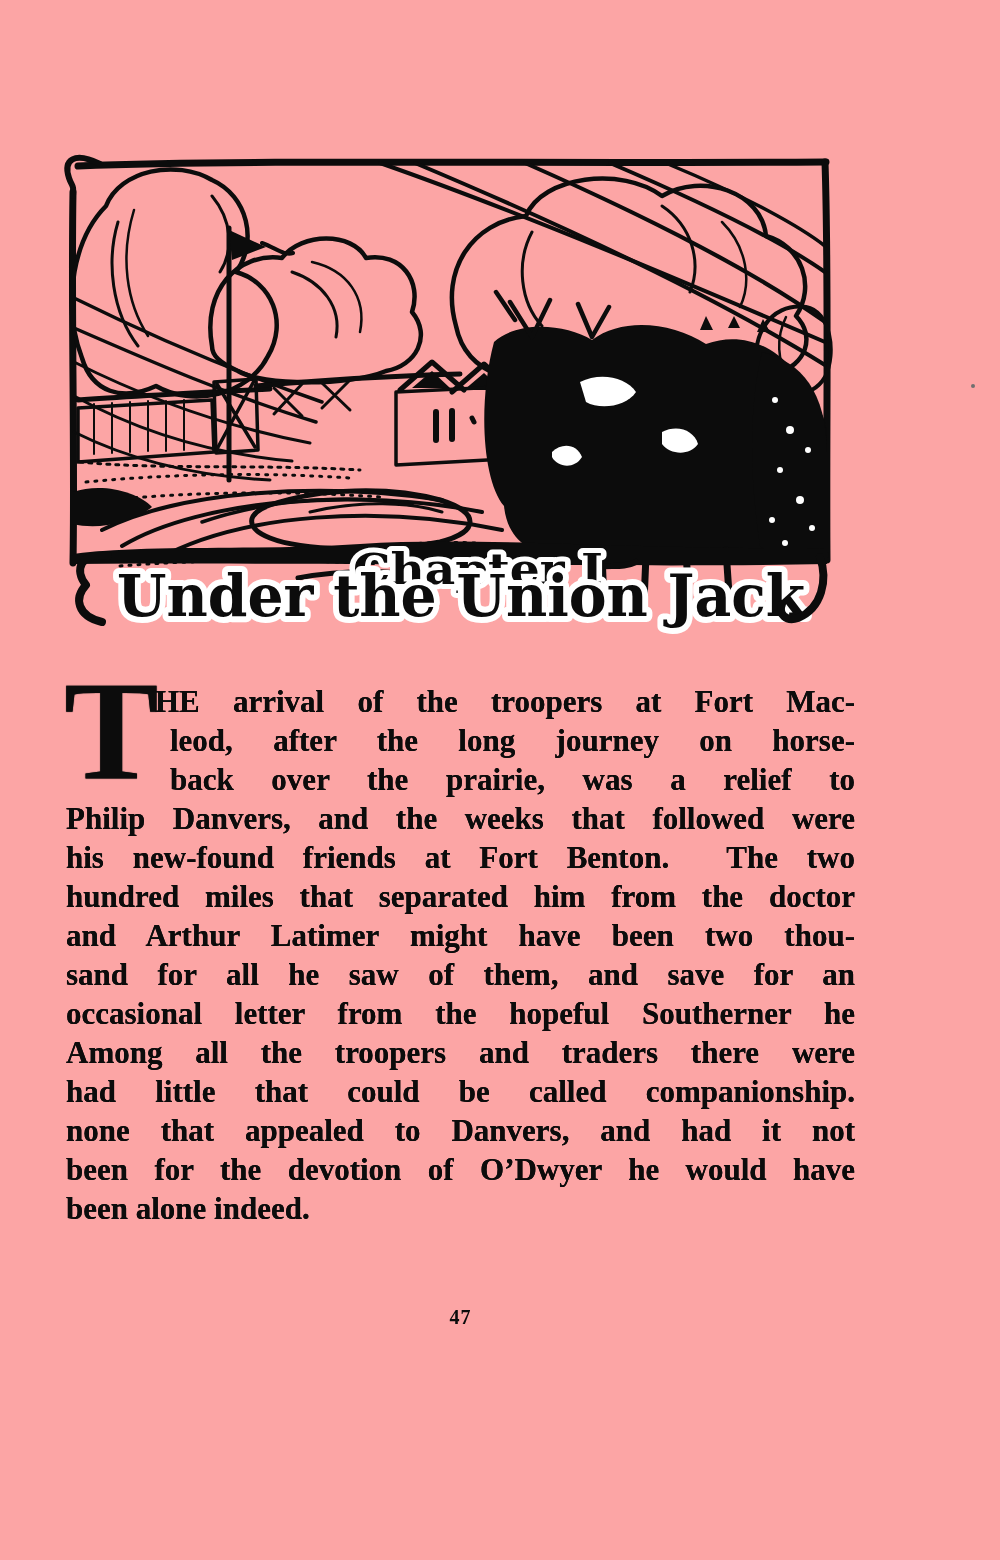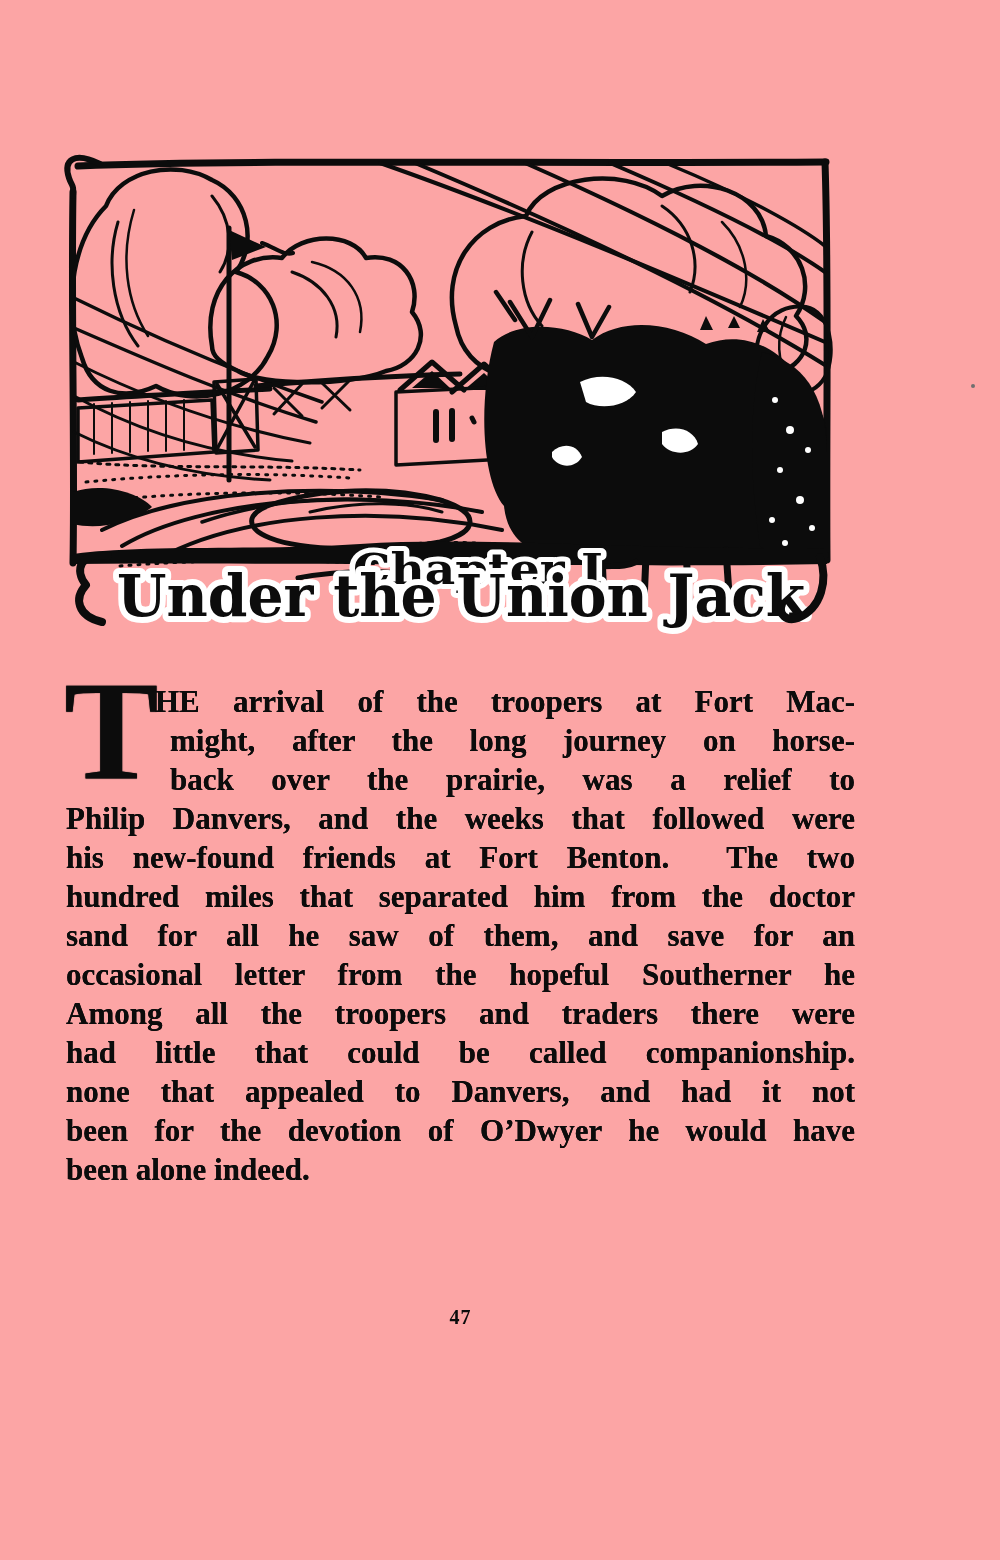--- a/index.html
+++ b/index.html
@@ -176,25 +176,26 @@
         <text class="lettering" x="401" y="466" font-size="58" text-anchor="middle" textLength="688" lengthAdjust="spacingAndGlyphs" stroke-width="12">Under the Union Jack</text>
         <path class="ink" stroke-width="8" d="M48,406 C20,402 14,420 26,435 C14,448 17,466 42,472"></path>
         <path class="ink" stroke-width="8" d="M760,407 C768,430 762,458 738,468 C726,472 718,464 722,454"></path>
       </g>
     </svg>
   </div>
 
   <div class="body-text">
     <span class="drop-cap">T</span>
     <div class="line indent-a">HE arrival of the troopers at Fort Mac-</div>
-    <div class="line indent-b">might, after the long journey on horse-</div>
+    <div class="line indent-b">leod, after the long journey on horse-</div>
     <div class="line indent-b">back over the prairie, was a relief to</div>
     <div class="line">Philip Danvers, and the weeks that followed were</div>
     <div class="line">his new-found friends at Fort Benton.&nbsp; The two</div>
     <div class="line">hundred miles that separated him from the doctor</div>
+    <div class="line">and Arthur Latimer might have been two thou-</div>
     <div class="line">sand for all he saw of them, and save for an</div>
     <div class="line">occasional letter from the hopeful Southerner he</div>
     <div class="line">Among all the troopers and traders there were</div>
     <div class="line">had little that could be called companionship.</div>
     <div class="line">none that appealed to Danvers, and had it not</div>
     <div class="line">been for the devotion of O’Dwyer he would have</div>
     <div class="line last">been alone indeed.</div>
   </div>
 
   <div class="page-number">47</div>

